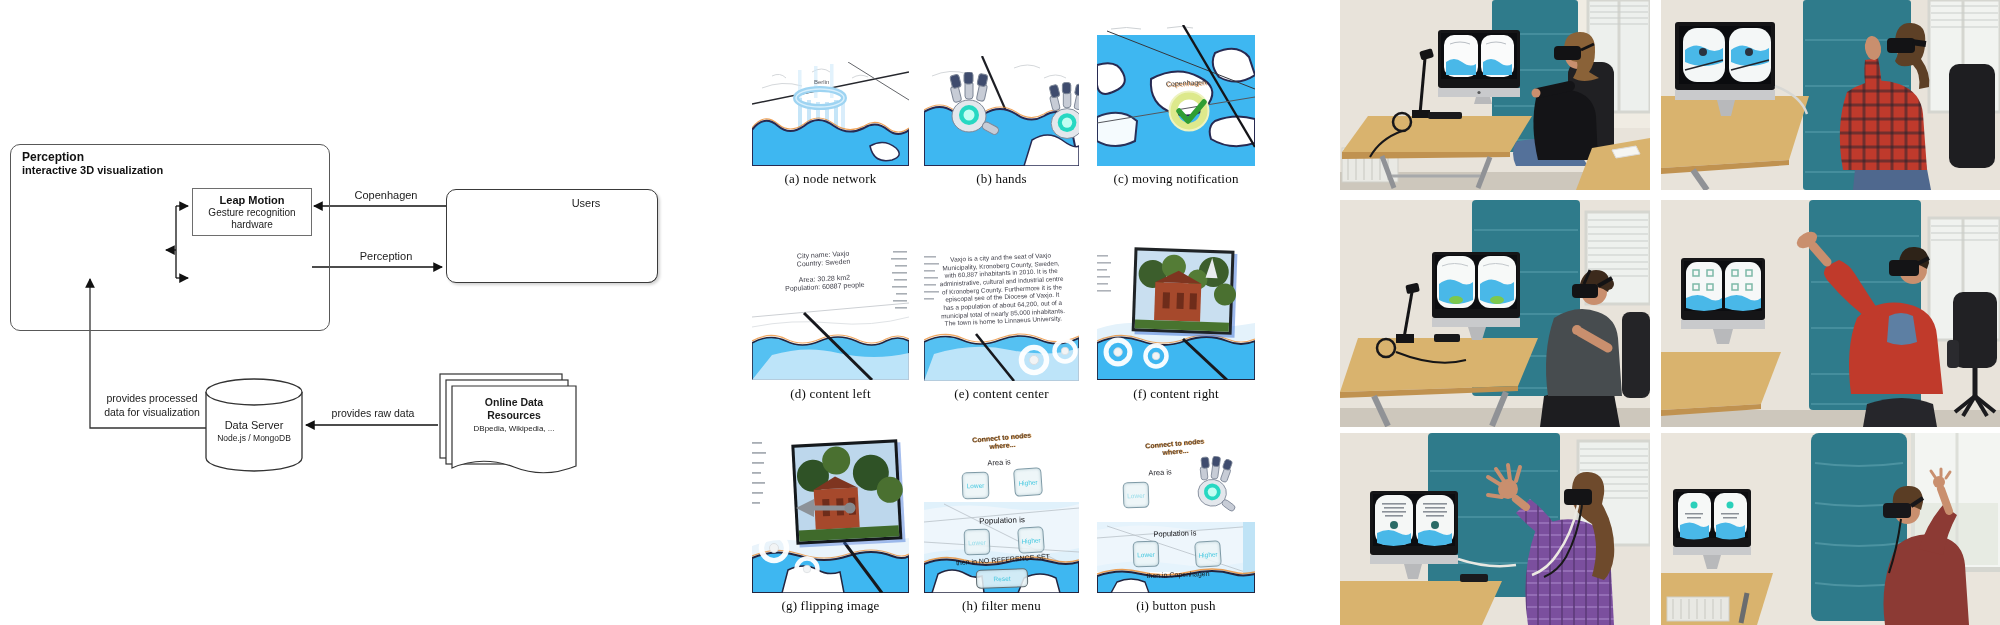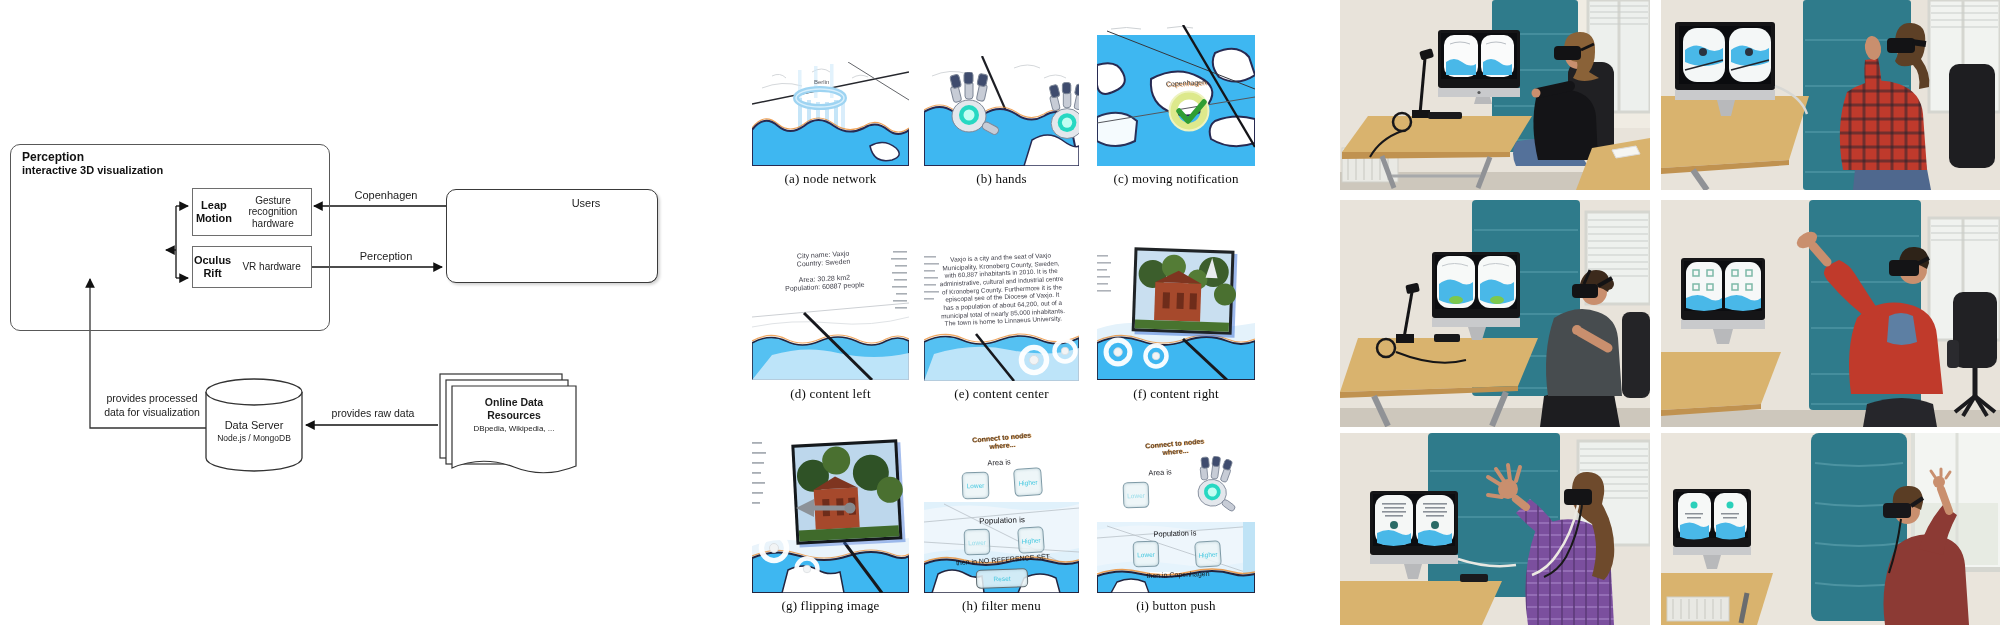--- a/index.html
+++ b/index.html
@@ -1,21 +1,21 @@
 <!DOCTYPE html>
 <html><head>
 <meta charset="utf-8">
 <style>
   html,body{margin:0;padding:0}
   body{width:2000px;height:625px;position:relative;overflow:hidden;background:#ffffff;
        font-family:"Liberation Sans",sans-serif}
   .abs{position:absolute}
   
   #diagram-layer{position:absolute;left:0;top:0;width:700px;height:520px}
-  .dbox{position:absolute;background:#fff;border:1px solid #6e6e6e;display:flex;
+  .dbox{position:absolute;background:#fff;border:1px solid #6e6e6e;display:flex;flex-direction:column;
         align-items:center;justify-content:center;text-align:center;box-sizing:border-box}
   .dbox .t{font-weight:bold;font-size:11px;color:#111;line-height:1.2}
   .dbox .s{font-size:10px;color:#222;line-height:1.15;width:100%}
   #proto-box{border-radius:10px;border-color:#585858;background:transparent}
   #users-box{border-radius:10px;border:1.5px solid #3a3a3a;background:#fff;
              box-shadow:2px 2px 3px rgba(0,0,0,.18)}
   .dlabel{position:absolute;font-size:11px;color:#1b1b1b;text-align:center;line-height:1.3}
   .dlabel.left{text-align:center}
   #proto-title{position:absolute;left:22px;top:150px;color:#111}
   #proto-title .t1{font-weight:bold;font-size:12px}
@@ -115,24 +115,20 @@
       <div class="t1">Perception</div>
       <div class="t2">interactive 3D visualization</div>
     </div>
 
 
     <div class="dbox" style="left:192px;top:188px;width:120px;height:48px">
       <div class="t">Leap Motion</div>
       <div class="s">Gesture recognition hardware</div>
     </div>
 
-    <div class="dbox" style="left:192px;top:246px;width:120px;height:42px">
-      <div class="t">Oculus Rift</div>
-      <div class="s">VR hardware</div>
-    </div>
 
     <div class="dbox" id="users-box" style="left:446px;top:189px;width:212px;height:94px"></div>
     <div class="dlabel" style="left:556px;top:196px;width:60px">Users</div>
 
     <div class="dlabel" style="left:330px;top:188px;width:112px">Copenhagen</div>
     <div class="dlabel" style="left:330px;top:249px;width:112px">Perception</div>
 
     <div class="dlabel left" style="left:97px;top:392px;width:110px;font-size:10.5px">
       <div>provides processed</div>
       <div>data for visualization</div>

